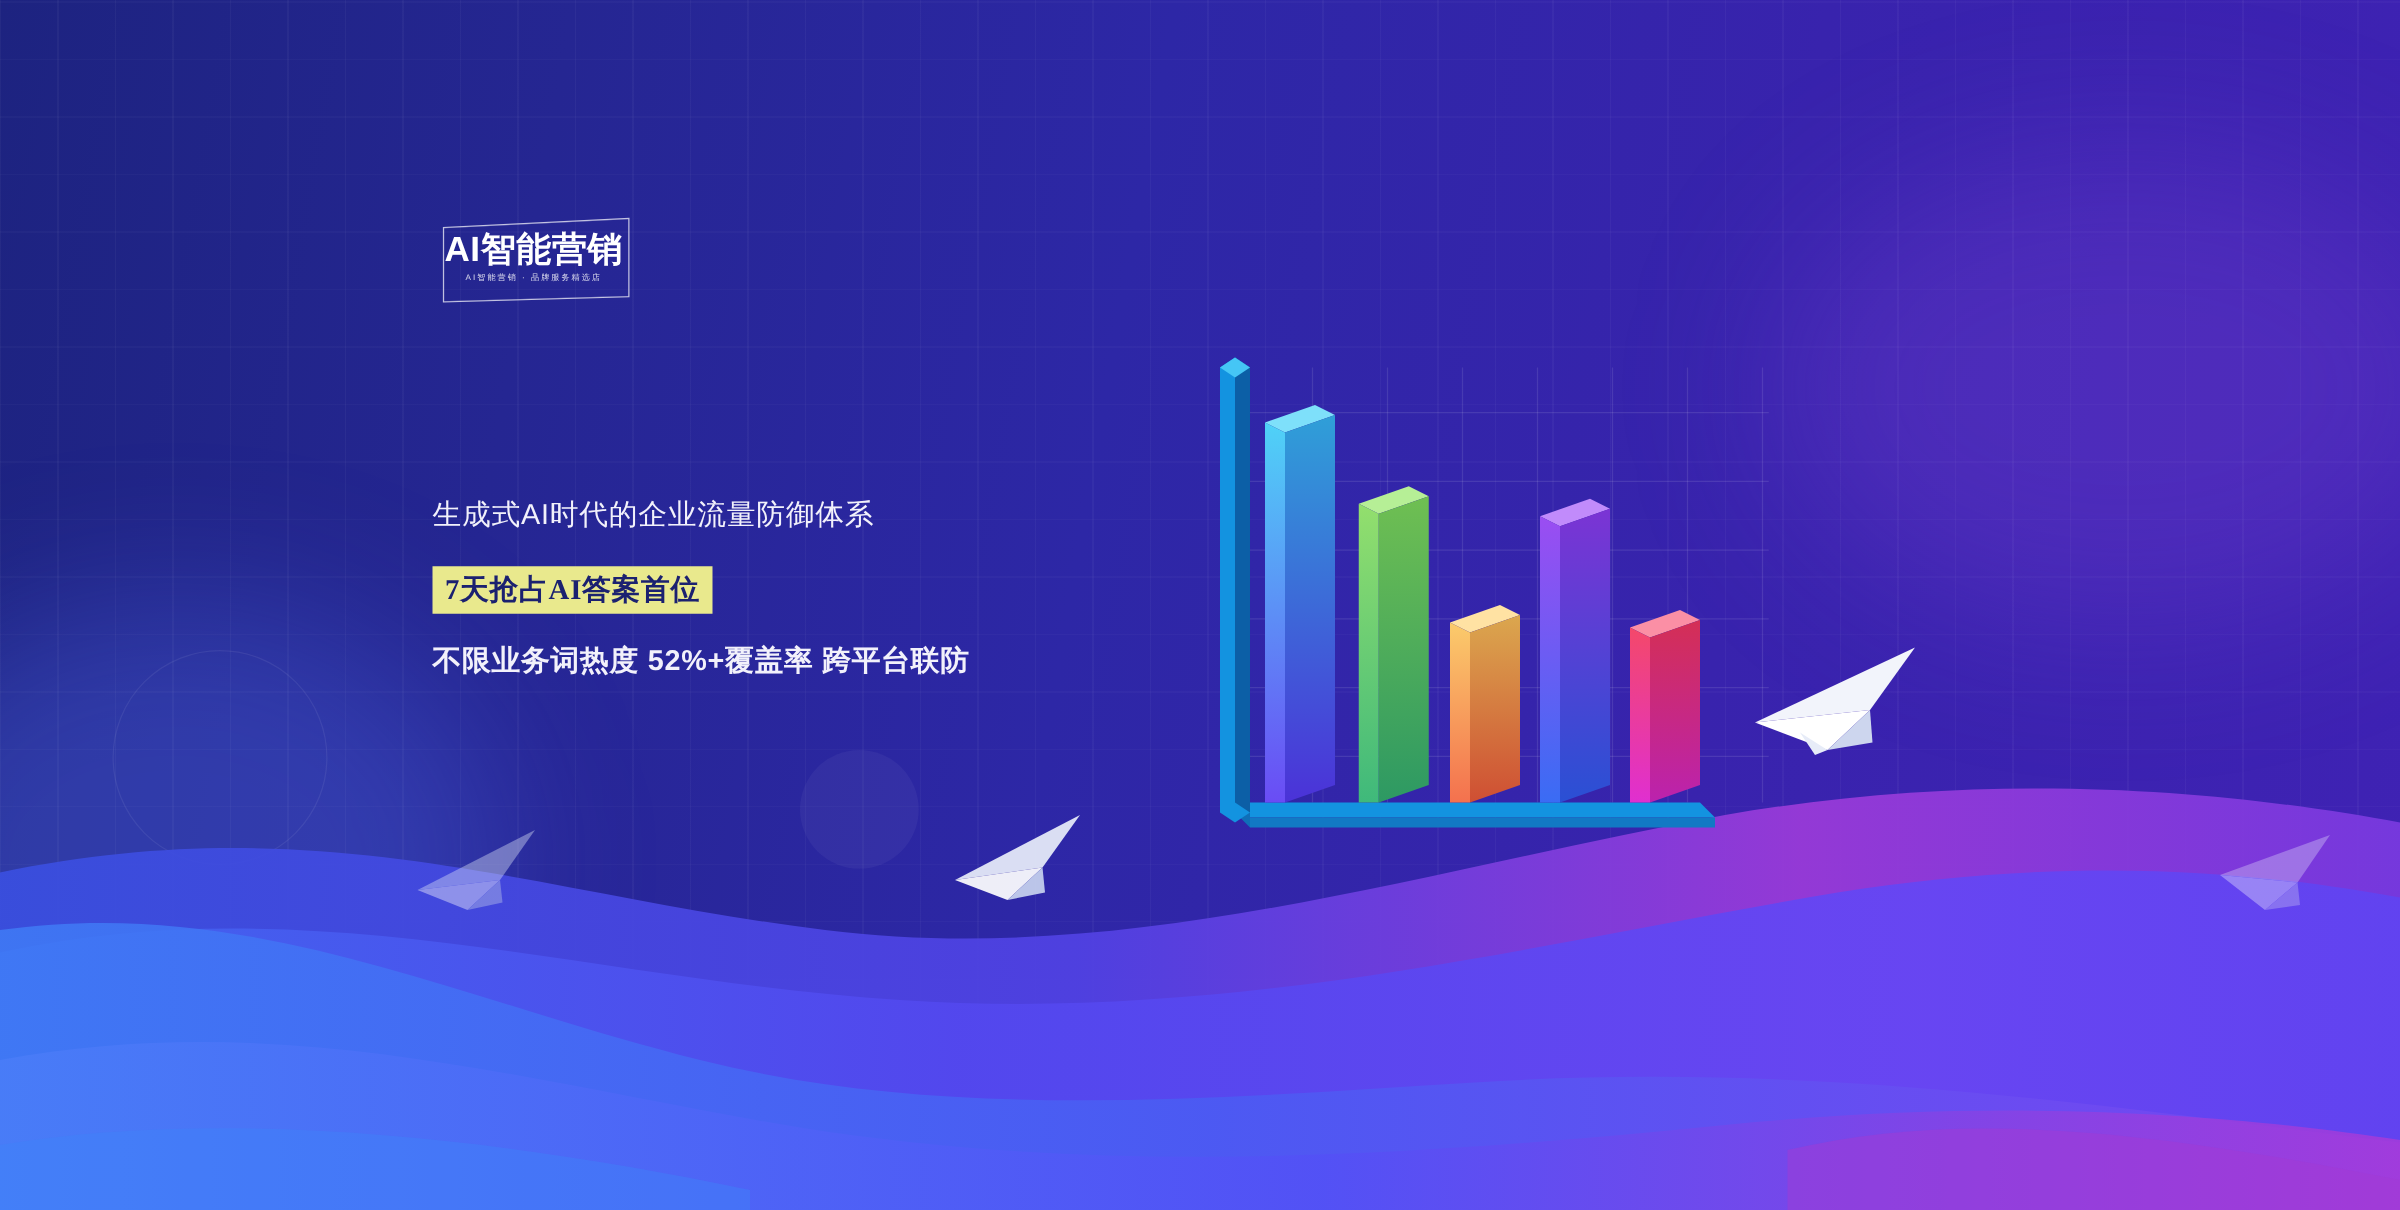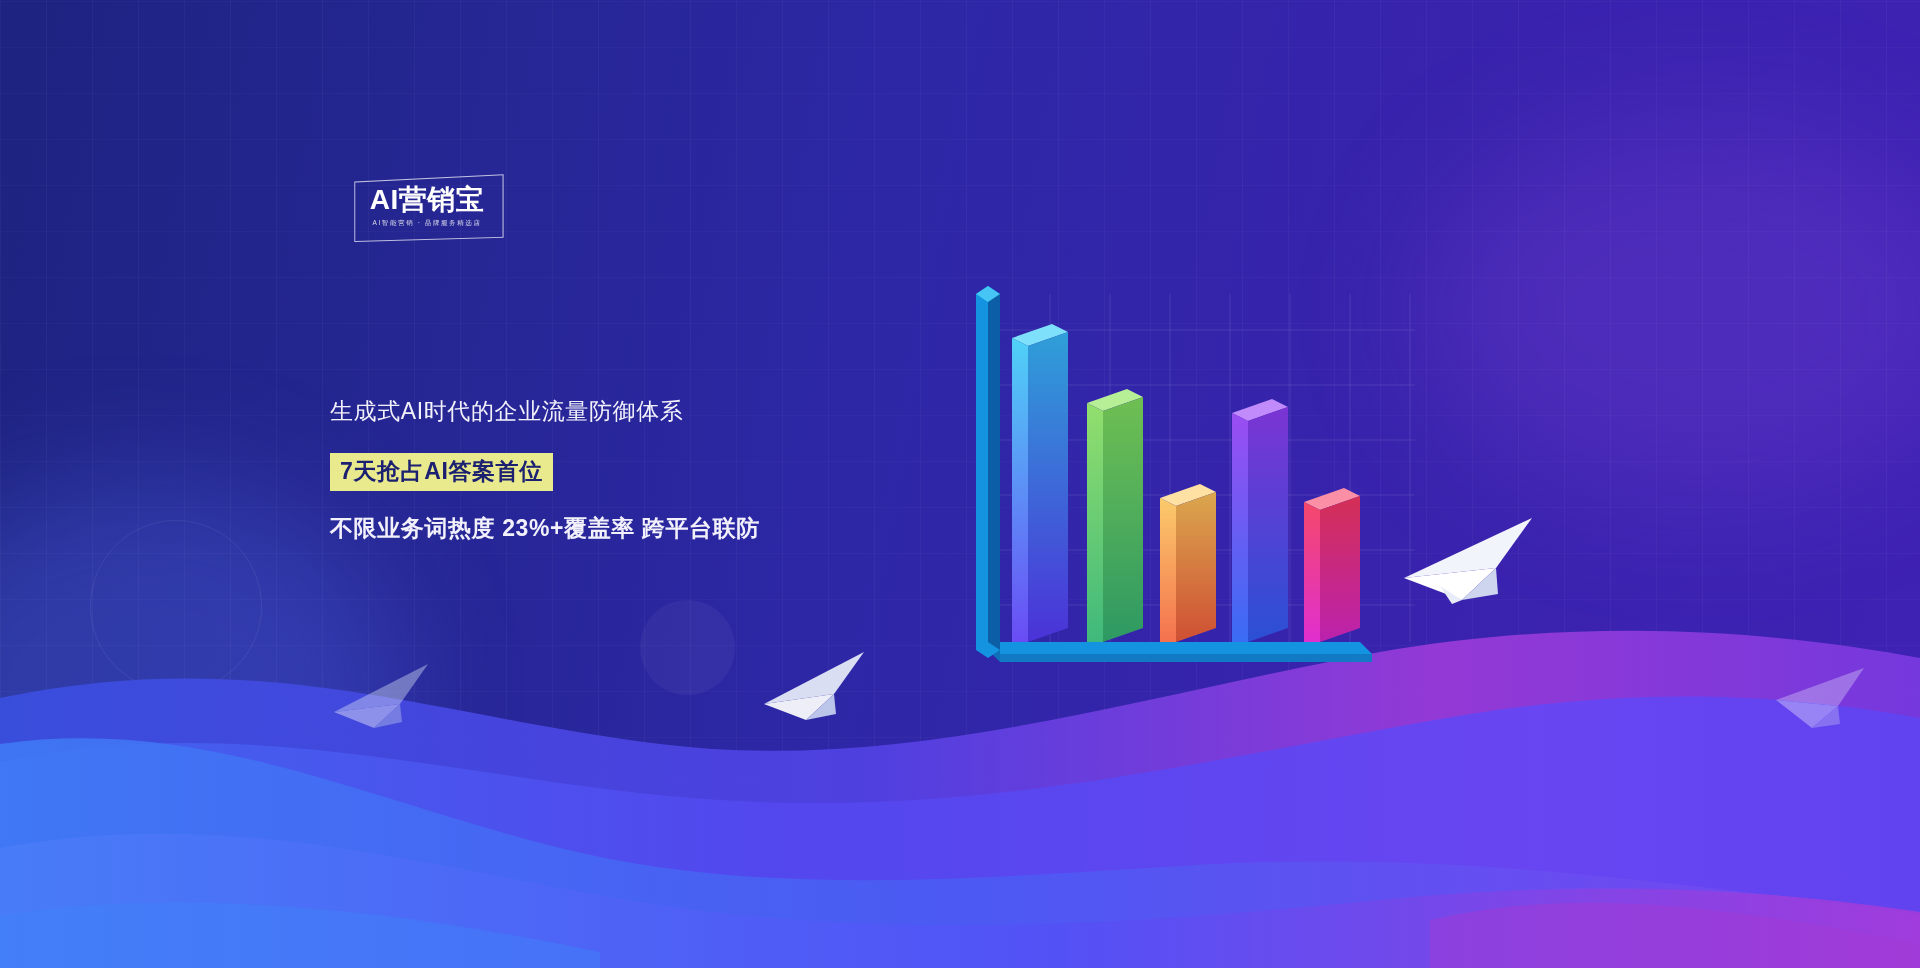--- a/index.html
+++ b/index.html
@@ -32,25 +32,25 @@
   .logo-frame{position:absolute;inset:0;border:1.6px solid rgba(255,255,255,.72);
     transform:perspective(300px) rotateY(-6deg) skewY(-2.2deg);}
   .logo-text{position:absolute;left:0;right:0;top:8px;text-align:center;color:#fff;
     font-size:28px;font-weight:700;letter-spacing:.5px;line-height:1;}
   .logo-sub{position:absolute;left:0;right:0;top:42px;text-align:center;color:rgba(255,255,255,.82);
     font-size:6.5px;letter-spacing:1.6px;line-height:1;white-space:nowrap;}
 
   
   .headline{position:absolute;left:348px;top:320px;color:#ffffff;font-size:44px;font-weight:400;
     letter-spacing:1px;white-space:nowrap;text-shadow:0 2px 14px rgba(0,0,0,.28);}
-  .sub-list{position:absolute;left:330px;top:398px;width:640px;}
+  .sub-list{position:absolute;left:346px;top:398px;width:640px;}
   .sub-line{color:#f2f1fb;font-size:23px;font-weight:400;letter-spacing:.6px;
     margin-bottom:27px;white-space:nowrap;line-height:1.2;}
   .sub-line.hl{display:inline-block;background:#e9e98d;color:#1b2170;font-weight:700;
-    padding:5px 10px 6px 10px;margin-bottom:24px;}
+    padding:5px 10px 6px 10px;margin-bottom:24px;font-family:Liberation Serif, serif;}
   .sub-line.last{font-weight:700;margin-bottom:0;}
 
   
   .chart{position:absolute;left:960px;top:280px;width:470px;height:400px;}
   .chart svg{display:block;}
 
   
   .plane{position:absolute;pointer-events:none;}
   .plane svg{display:block;}
 </style>
@@ -96,29 +96,29 @@
       <path d="M0,214 C250,160 470,236 720,252 C990,270 1230,206 1470,166 C1670,134 1820,152 1920,170 L1920,420 L0,420 Z" fill="url(#wv2)" opacity=".9"></path>
       <path d="M0,196 C200,168 360,250 560,300 C760,350 980,330 1180,318 C1460,300 1700,340 1920,366 L1920,420 L0,420 Z" fill="url(#wv3)" opacity=".88"></path>
       <path d="M0,300 C230,258 420,318 640,354 C880,392 1120,378 1380,352 C1620,328 1800,346 1920,364 L1920,420 L0,420 Z" fill="url(#wv4)" opacity=".82"></path>
       <path d="M1430,372 C1560,342 1700,352 1920,396 L1920,420 L1430,420 Z" fill="#a13ad4" opacity=".5"></path>
       <path d="M0,368 C180,338 400,362 600,404 L600,420 L0,420 Z" fill="#3f82f8" opacity=".45"></path>
     </svg>
   </div>
 
   <div class="logo-block">
     <div class="logo-frame"></div>
-    <div class="logo-text">AI营销宝</div>
+    <div class="logo-text">AI智能营销</div>
     <div class="logo-sub">AI智能营销 · 品牌服务精选店</div>
   </div>
 
 
   <div class="sub-list">
     <div class="sub-line">生成式AI时代的企业流量防御体系</div>
     <div><span class="sub-line hl">7天抢占AI答案首位</span></div>
-    <div class="sub-line last">不限业务词热度 23%+覆盖率 跨平台联防</div>
+    <div class="sub-line last">不限业务词热度 52%+覆盖率 跨平台联防</div>
   </div>
 
   <div class="chart">
     <svg width="470" height="400" viewBox="0 0 470 400">
       <defs>
         <linearGradient id="g1" x1="0" y1="0" x2="0" y2="1">
             <stop offset="0%" stop-color="#4fd2f7"></stop>
             <stop offset="100%" stop-color="#6a4cf5"></stop>
           </linearGradient>
         <linearGradient id="g1s" x1="0" y1="0" x2="0" y2="1">

